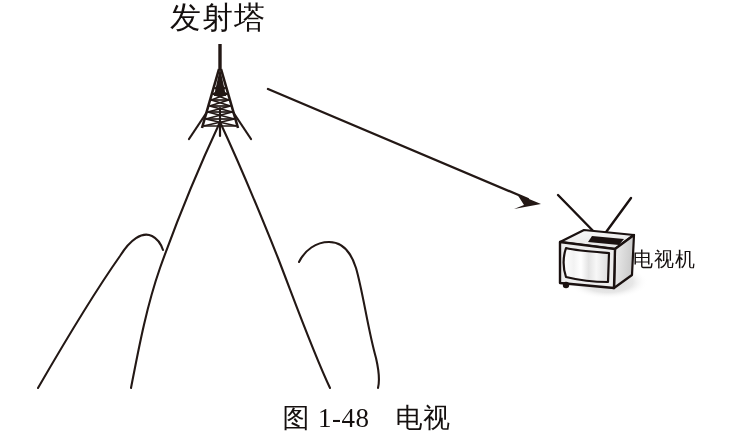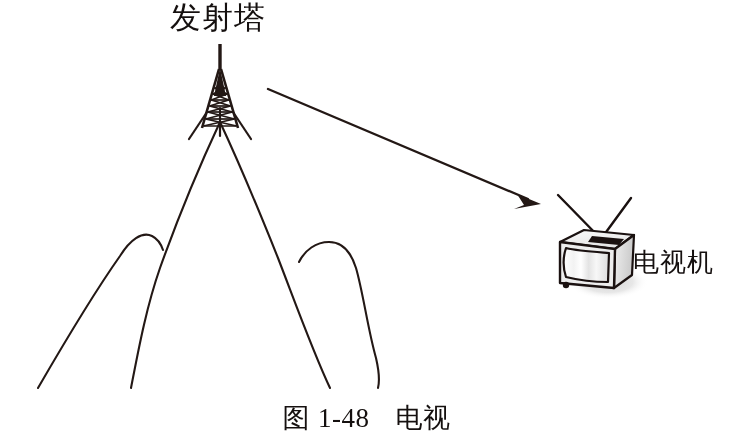--- a/index.html
+++ b/index.html
@@ -47,21 +47,21 @@
     top: 2px;
     font-family: "DejaVu Sans", "Liberation Sans", sans-serif;
     font-size: 31px;
     letter-spacing: 1px;
   }
 
   #tv-label {
     left: 633px;
     top: 249px;
     font-family: "DejaVu Sans", "Liberation Sans", sans-serif;
-    font-size: 26px;
+    font-size: 20px;
     letter-spacing: 1px;
     text-align: right;
   }
 
   #figure-caption {
     left: 0;
     top: 404px;
     width: 733px;
     text-align: center;
     font-size: 27px;

